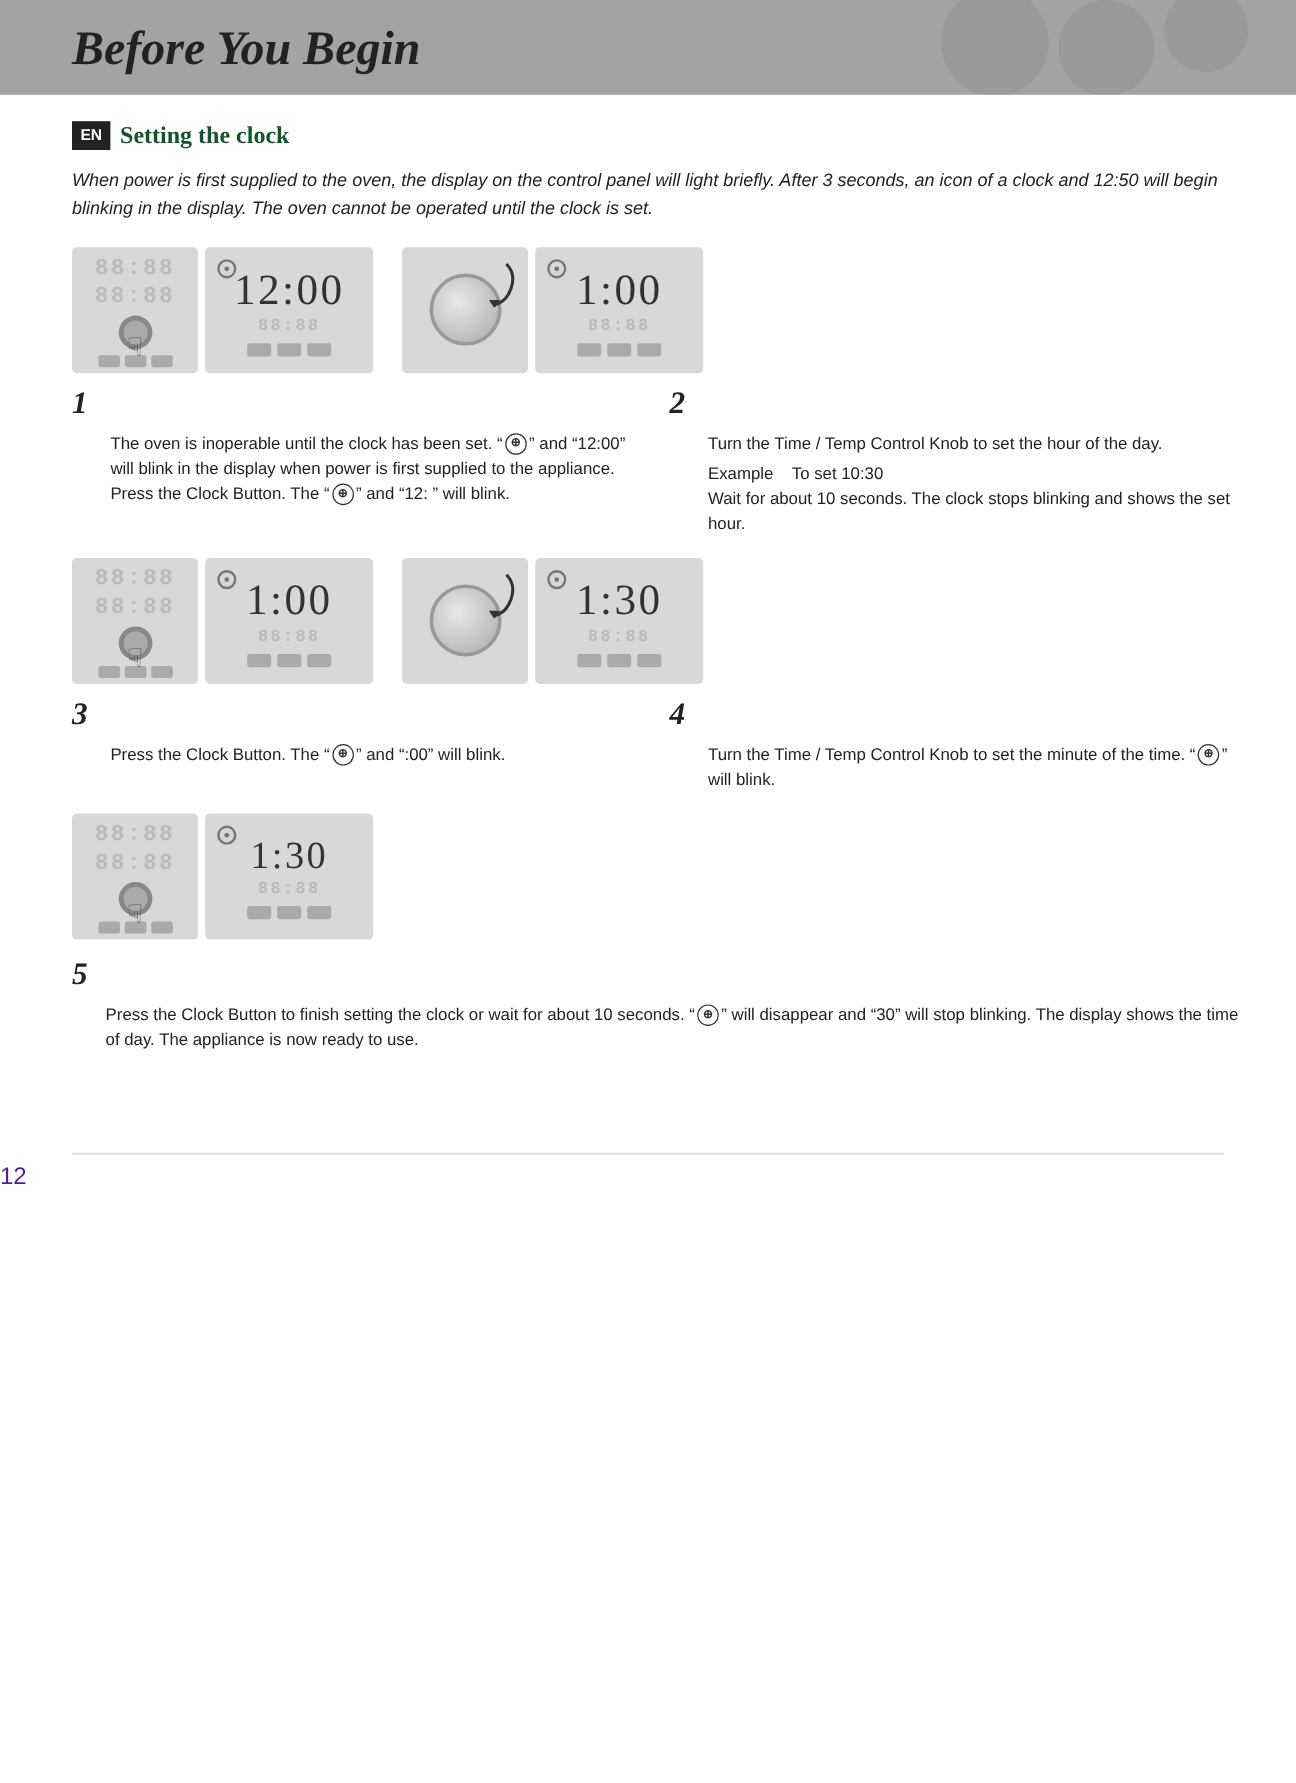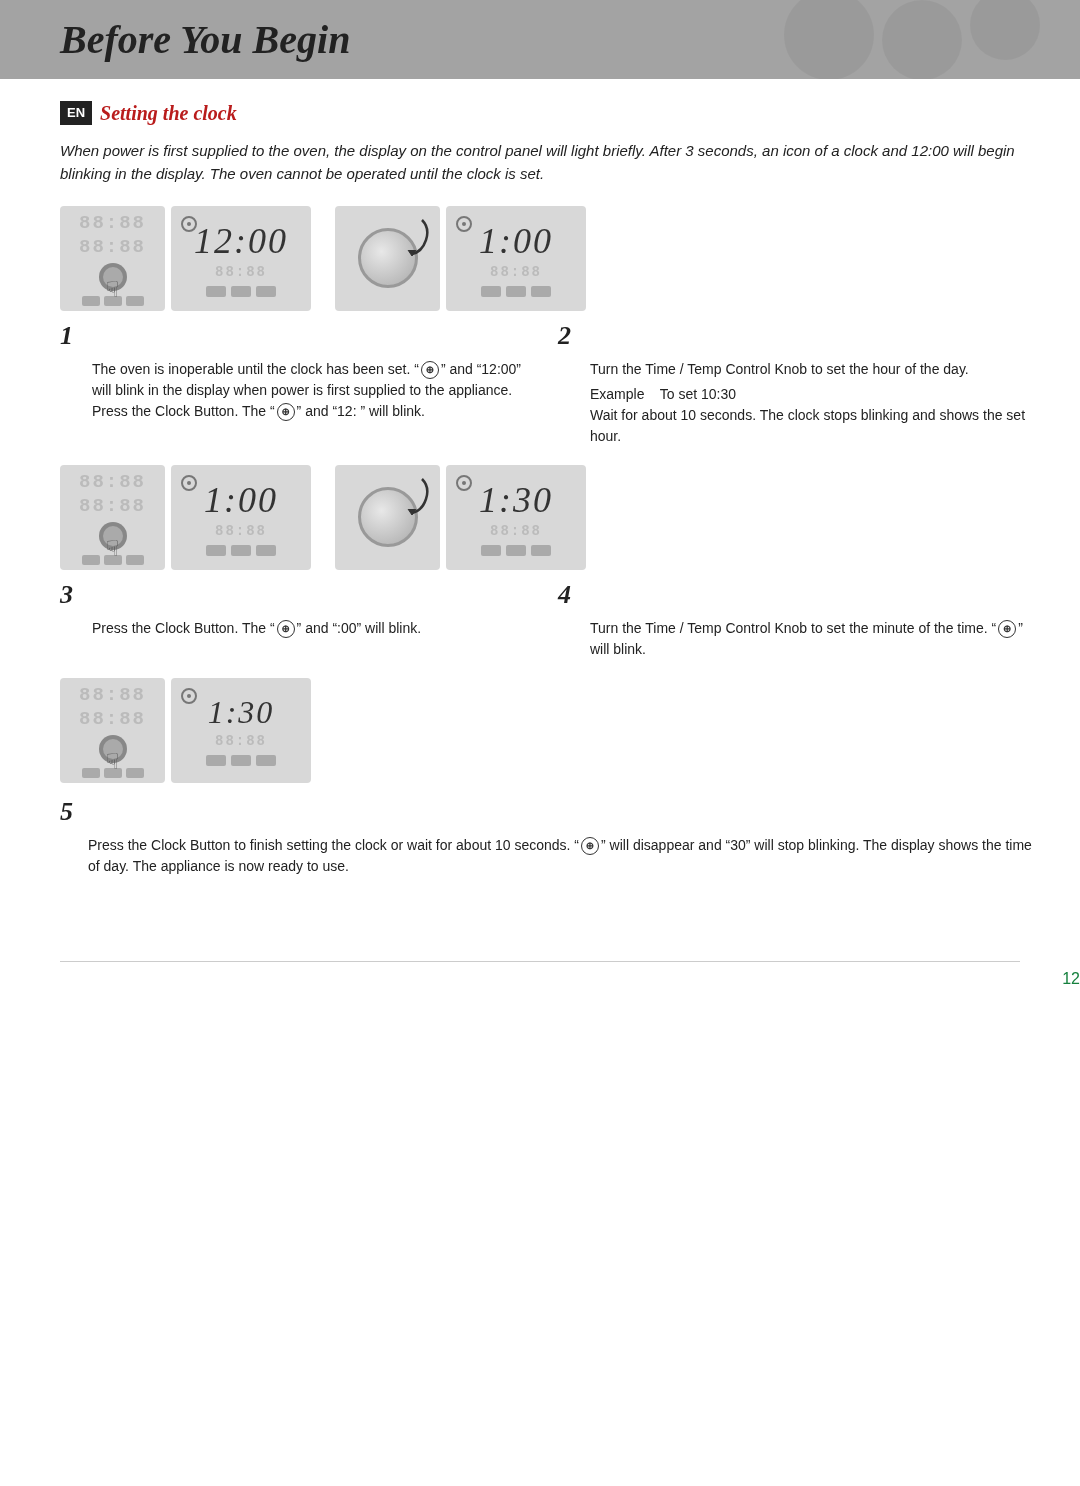--- a/index.html
+++ b/index.html
@@ -21,24 +21,23 @@
       font-weight: bold;
       font-size: 13px;
       padding: 3px 7px;
       margin-right: 8px;
       vertical-align: middle;
       line-height: 1.4;
     }
 
     .section-title {
       font-family: Georgia, 'Times New Roman', serif;
-      font-style: italic;
       font-weight: bold;
       font-size: 20px;
-      color: #b91c1c;
+      color: #14532d;
       text-align: right;
     }
 
     .main-content {
       padding: 22px 48px 40px 60px;
     }
 
     .section-header {
       display: flex;
       align-items: center;
@@ -133,21 +132,20 @@
       display: flex;
       flex-direction: column;
       align-items: center;
       justify-content: center;
       flex-shrink: 0;
       position: relative;
     }
 
     .display-time {
       font-family: Georgia, serif;
-      font-style: italic;
       font-size: 36px;
       color: #333;
       letter-spacing: 2px;
     }
     .display-time.blink-style {
       color: #333;
     }
 
     .display-sub {
       color: #bbb;
@@ -216,23 +214,23 @@
     }
 
     
     .page-divider {
       border: none;
       border-top: 1px solid #ccc;
       margin: 20px 60px 8px 60px;
     }
 
     .page-number {
-      text-align: right;
-      font-size: 16px;
-      color: #15803d;
+      text-align: left;
+      font-size: 20px;
+      color: #4c1d95;
       padding-bottom: 16px;
     }
 
     .clock-symbol {
       display: inline-flex;
       align-items: center;
       justify-content: center;
       width: 18px; height: 18px;
       border: 1.5px solid #333;
       border-radius: 50%;
@@ -285,21 +283,21 @@
   <h1 style="font-family:Georgia,serif;font-style:italic;font-weight:bold;font-size:40px;color:#222;position:relative;z-index:1;">Before You Begin</h1>
 </div>
 
 <div class="main-content">
 
   <div class="section-header">
     <span class="en-badge">EN</span>
     <span class="section-title">Setting the clock</span>
   </div>
 
-  <p class="intro-text">When power is first supplied to the oven, the display on the control panel will light briefly. After 3 seconds, an icon of a clock and 12:00 will begin blinking in the display. The oven cannot be operated until the clock is set.</p>
+  <p class="intro-text">When power is first supplied to the oven, the display on the control panel will light briefly. After 3 seconds, an icon of a clock and 12:50 will begin blinking in the display. The oven cannot be operated until the clock is set.</p>
 
   <div class="diagrams-top" style="margin-bottom:8px;">
 
     <div class="panel-group">
 
       <div class="oven-panel">
         <div class="oven-display-text">88:88<br>88:88</div>
         <div class="oven-clock-btn">
           <div class="oven-clock-btn-inner"></div>
         </div>

